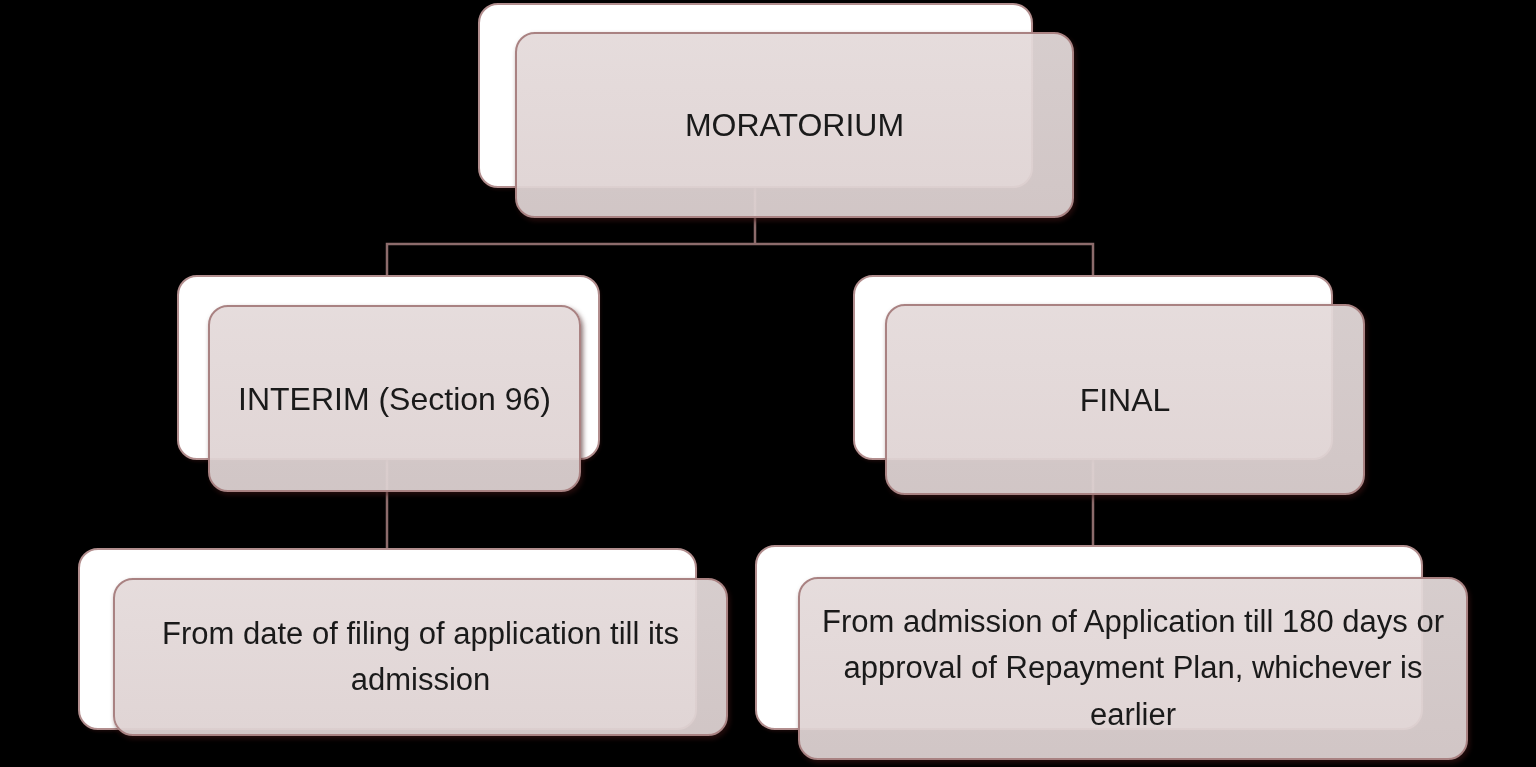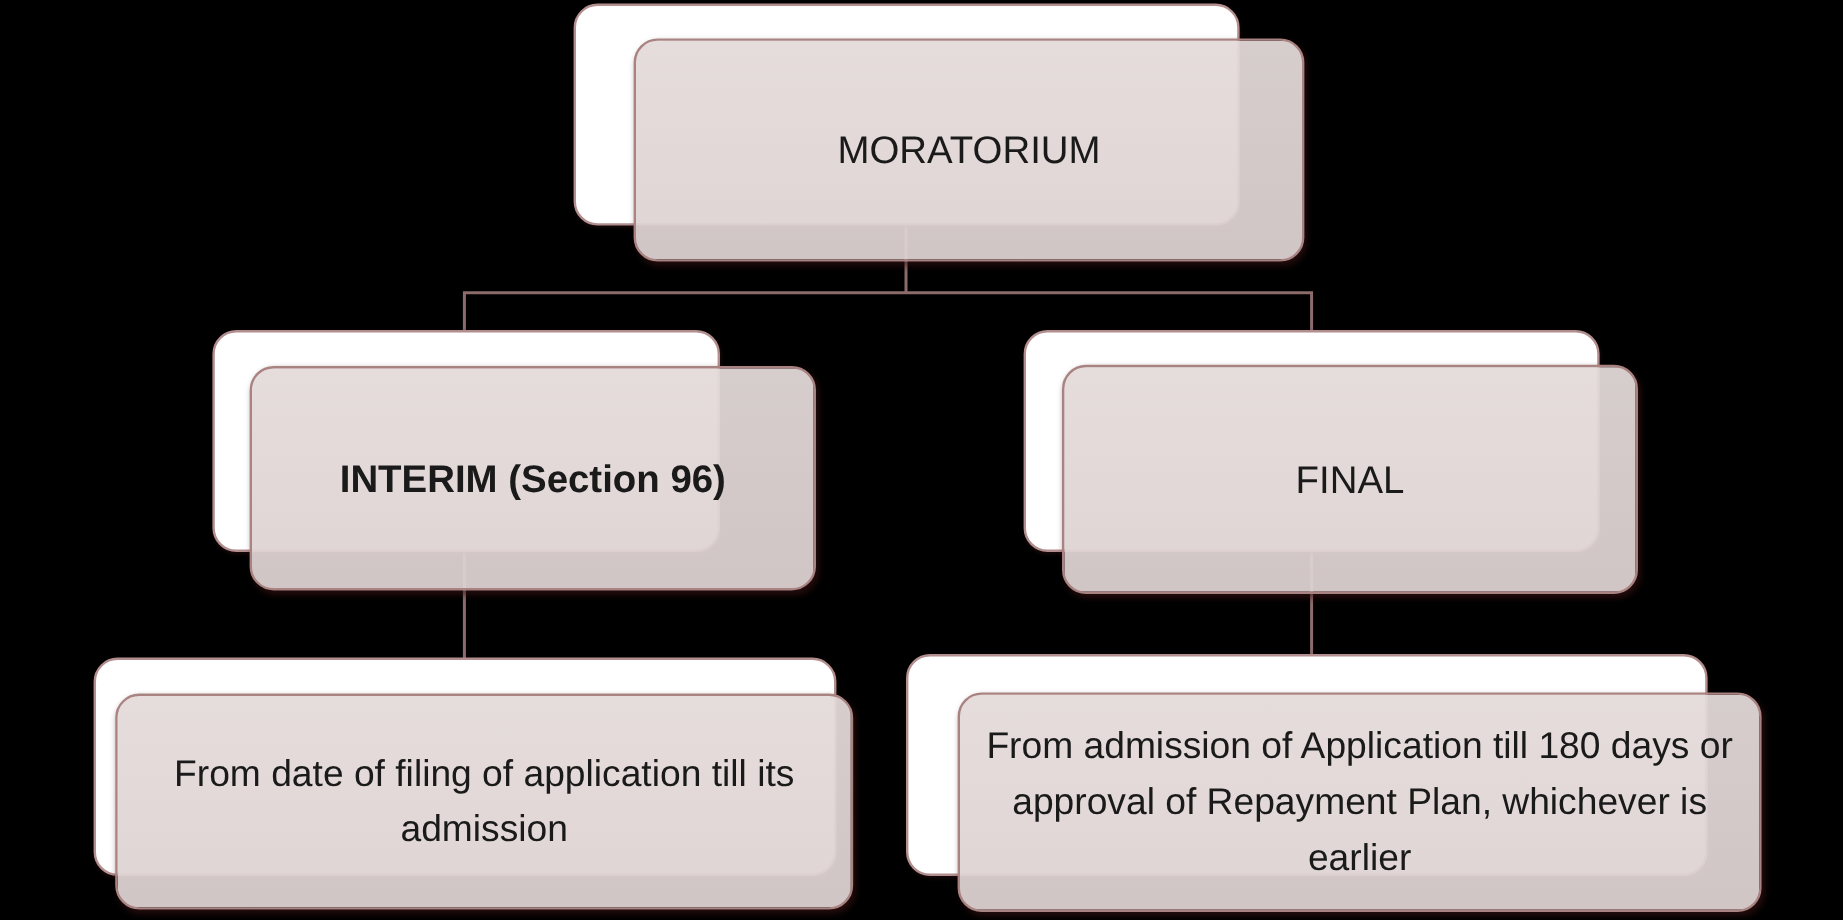--- a/index.html
+++ b/index.html
@@ -63,36 +63,36 @@
 </head>
 <body>
 
 <div id="canvas">
 
   <svg id="connectors" width="1536" height="767" viewBox="0 0 1536 767">
     <path d="M755 186 V245 M387 278 V244 H1093 V278 M387 458 V552 M1093 458 V550" fill="none" stroke="#8c6b6b" stroke-width="2.5"></path>
   </svg>
 
   <div class="back-box" style="left:478px; top:3px; width:555px; height:185px;"></div>
-  <div class="front-box" style="left:528px; top:32px; width:559px; height:186px;">
+  <div class="front-box" style="left:515px; top:32px; width:559px; height:186px;">
     <div class="node-label">MORATORIUM</div>
   </div>
 
   <div class="back-box" style="left:177px; top:275px; width:423px; height:185px;"></div>
-  <div class="front-box" style="left:208px; top:305px; width:472px; height:187px;font-weight:bold;">
+  <div class="front-box" style="left:208px; top:305px; width:373px; height:187px;">
     <div class="node-label">INTERIM (Section 96)</div>
   </div>
 
   <div class="back-box" style="left:853px; top:275px; width:480px; height:185px;"></div>
   <div class="front-box column" style="left:885px; top:304px; width:480px; height:191px;">
     <div class="node-label">FINAL</div>
   </div>
 
   <div class="back-box" style="left:78px; top:548px; width:619px; height:182px;"></div>
-  <div class="front-box pad-left-detail" style="left:96px; top:578px; width:615px; height:180px;">
+  <div class="front-box pad-left-detail" style="left:113px; top:578px; width:615px; height:158px;">
     <div class="detail-label">From date of filing of application till its admission</div>
   </div>
 
   <div class="back-box" style="left:755px; top:545px; width:668px; height:185px;"></div>
   <div class="front-box pad-right-detail" style="left:788px; top:577px; width:670px; height:183px;margin-left:10px;">
     <div class="detail-label">From admission of Application till 180 days or approval of Repayment Plan, whichever is earlier</div>
   </div>
 
 </div>
 

